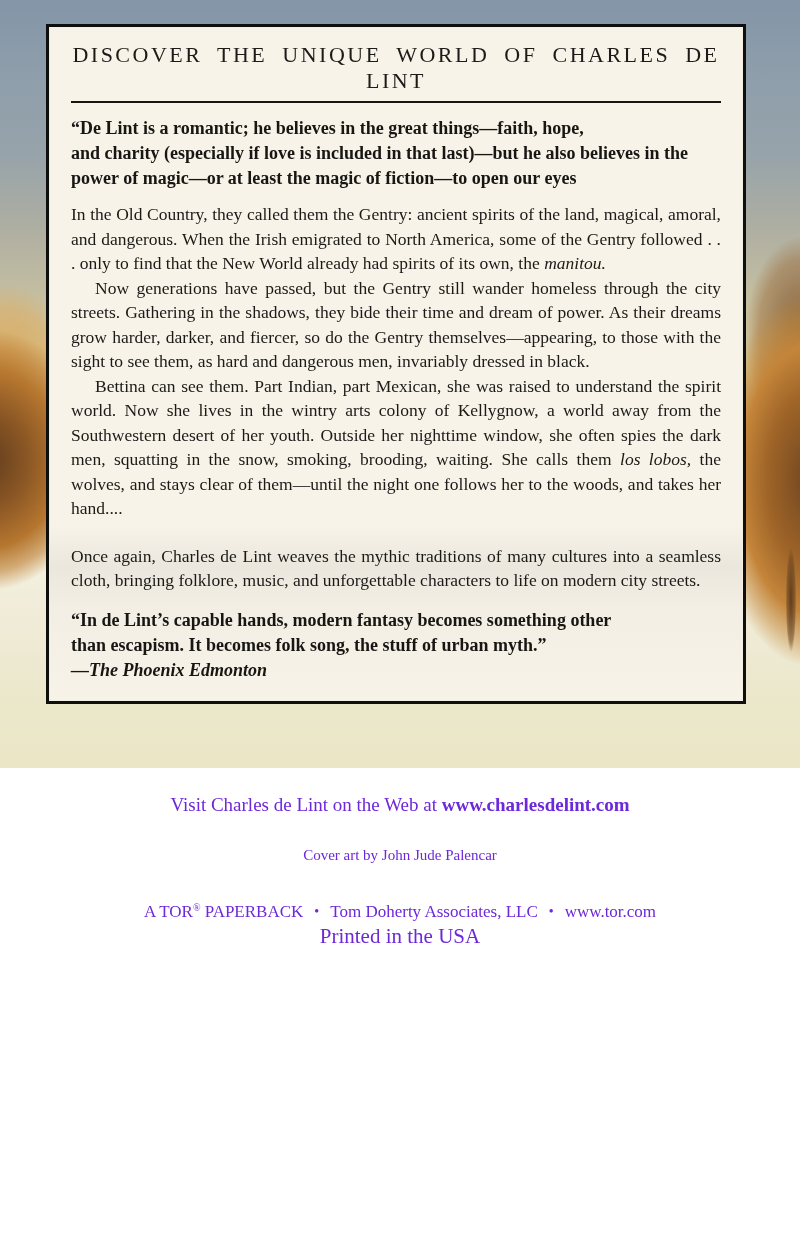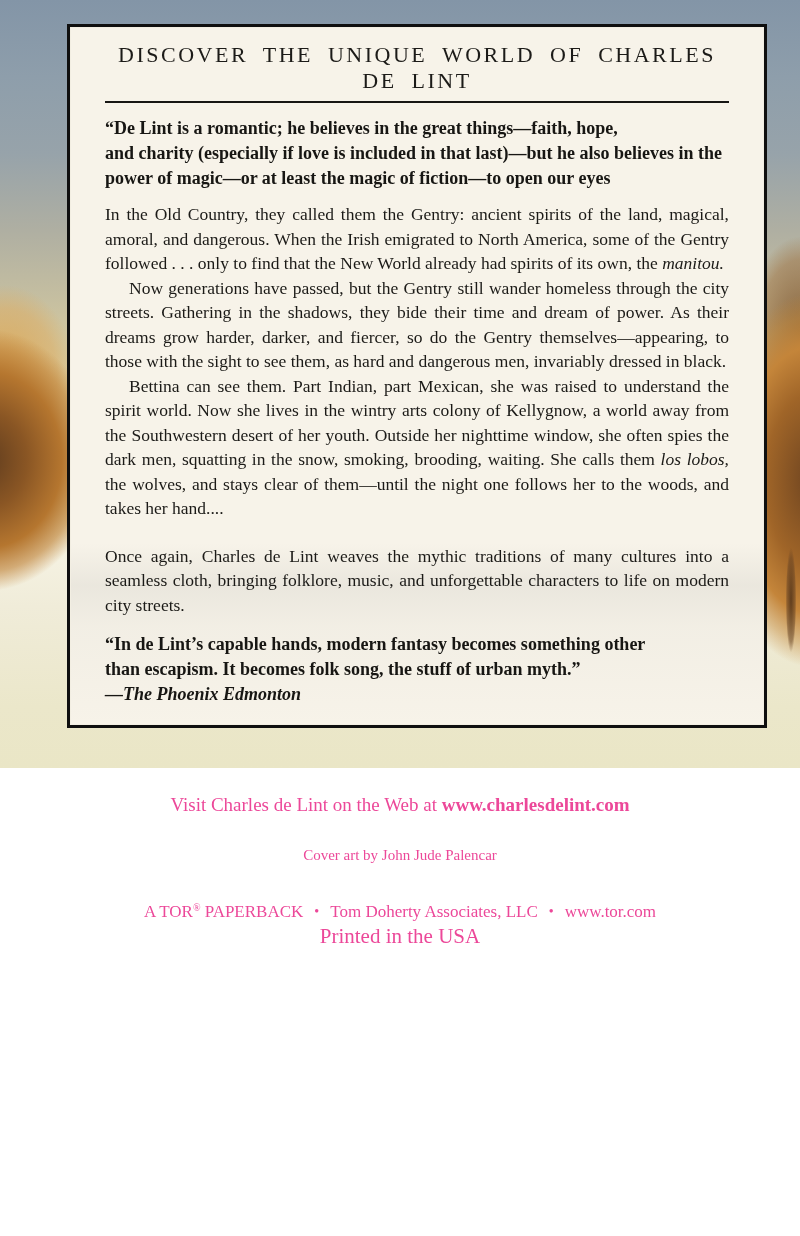--- a/index.html
+++ b/index.html
@@ -23,27 +23,27 @@
       
       radial-gradient(ellipse 115px 215px at 812px 480px, #6e4420 0%, #a06528 40%, #c4853a 62%, rgba(198,140,62,0.5) 76%, rgba(198,140,62,0) 87%),
       radial-gradient(ellipse 75px 130px at 802px 335px, rgba(118,78,40,0.85) 0%, rgba(150,100,50,0.45) 58%, rgba(150,100,50,0) 76%),
       
       linear-gradient(180deg, rgba(240,236,220,0) 0%, rgba(240,236,220,0) 66%, rgba(245,242,227,0.9) 73%, #f0ecd9 79%, #ebe7ca 92%, #eae6c6 100%),
       
       linear-gradient(180deg, #8395a7 0%, #8e9eab 10%, #97a3aa 20%, #afafa2 30%, #cdc4a0 42%, #dfd4a6 52%, #e8dfb6 62%, #ede8cb 74%, #ece8c9 100%);
   }
   
   .panel{
-    position:absolute;left:67px;top:24px;width:700px;
+    position:absolute;left:46px;top:24px;width:700px;
     box-sizing:border-box;
     border:3px solid #0f0f0f;
     background:
       linear-gradient(180deg, rgba(140,140,135,0) 0%, rgba(140,140,135,0) 74%, rgba(150,150,145,0.13) 80%, rgba(150,150,145,0.05) 86%, rgba(150,150,145,0) 100%),
       #f7f3e9;
-    padding:15px 35px 14px;
+    padding:15px 22px 14px;
     box-shadow:0 0 0 1px #f2eee2 inset;
   }
   .panel-title{
     text-align:center;
     font-size:22px;
     letter-spacing:2.5px;
     word-spacing:7px;
     color:#1c1b18;
   }
   .title-rule{
@@ -65,21 +65,21 @@
     font-size:17.5px;
     line-height:24.5px;
     text-align:justify;
     color:#1b1a17;
   }
   .body-text p.indent{text-indent:24px;}
   .body-text p.spaced{margin-top:23px;}
   .it{font-style:italic;}
   
   .footer-line{
-    position:absolute;left:0;width:800px;text-align:center;color:#ec4899;
+    position:absolute;left:0;width:800px;text-align:center;color:#6d28d9;
   }
   .visit-line{top:794px;font-size:19px;}
   .visit-url{font-weight:bold;}
   .coverart-line{top:847px;font-size:15px;}
   .tor-line{top:902px;font-size:17px;}
   .tor-reg{font-size:10px;vertical-align:6px;}
   .bullet{display:inline-block;margin:0 11px;font-size:14px;vertical-align:1px;}
   .printed-line{top:924px;font-size:21px;}
 </style>
 </head>

